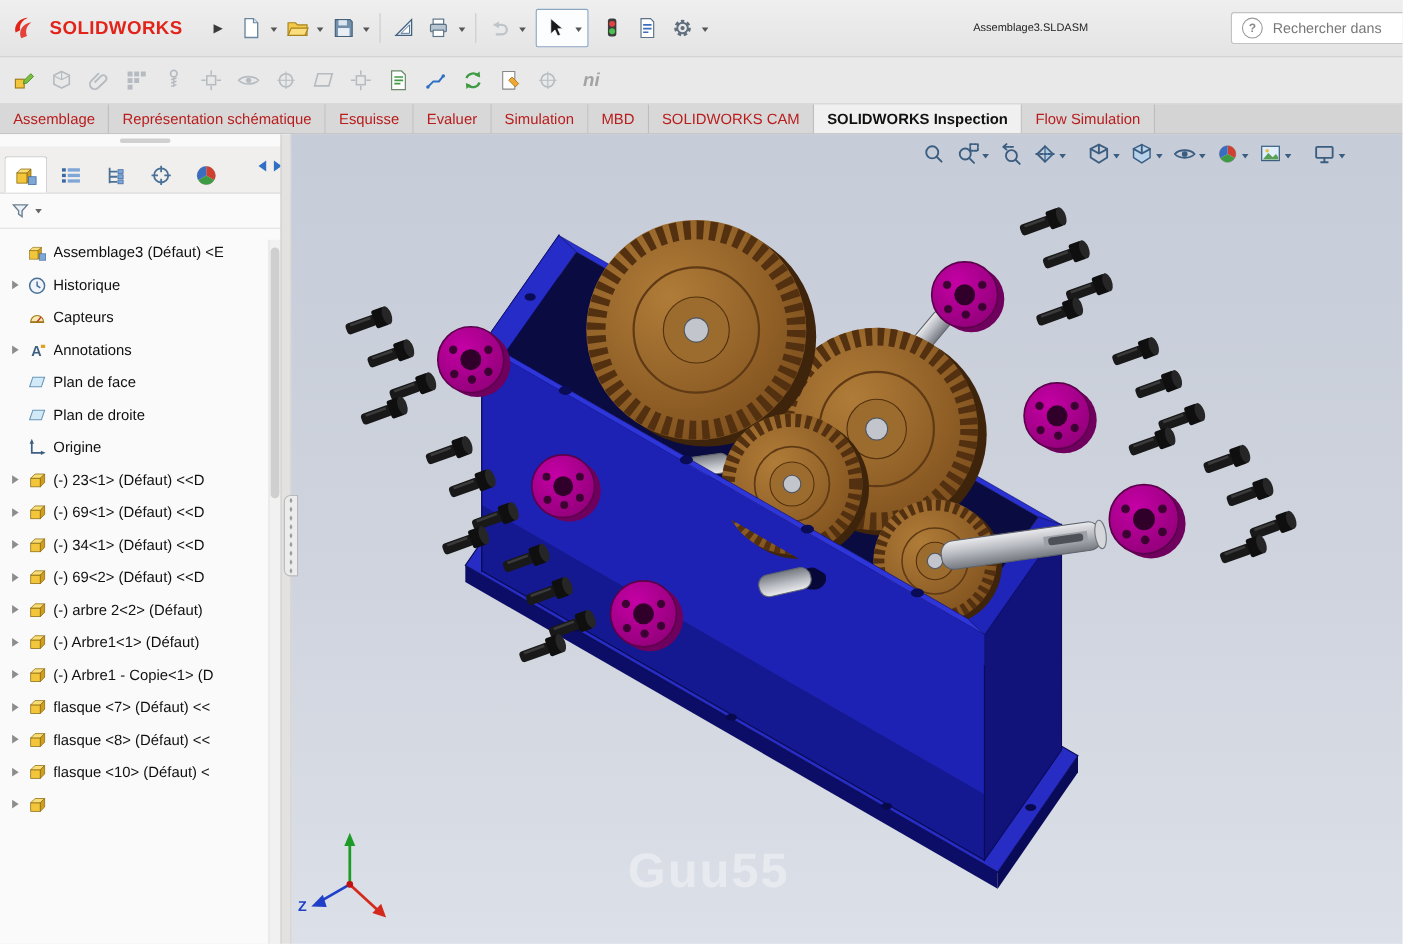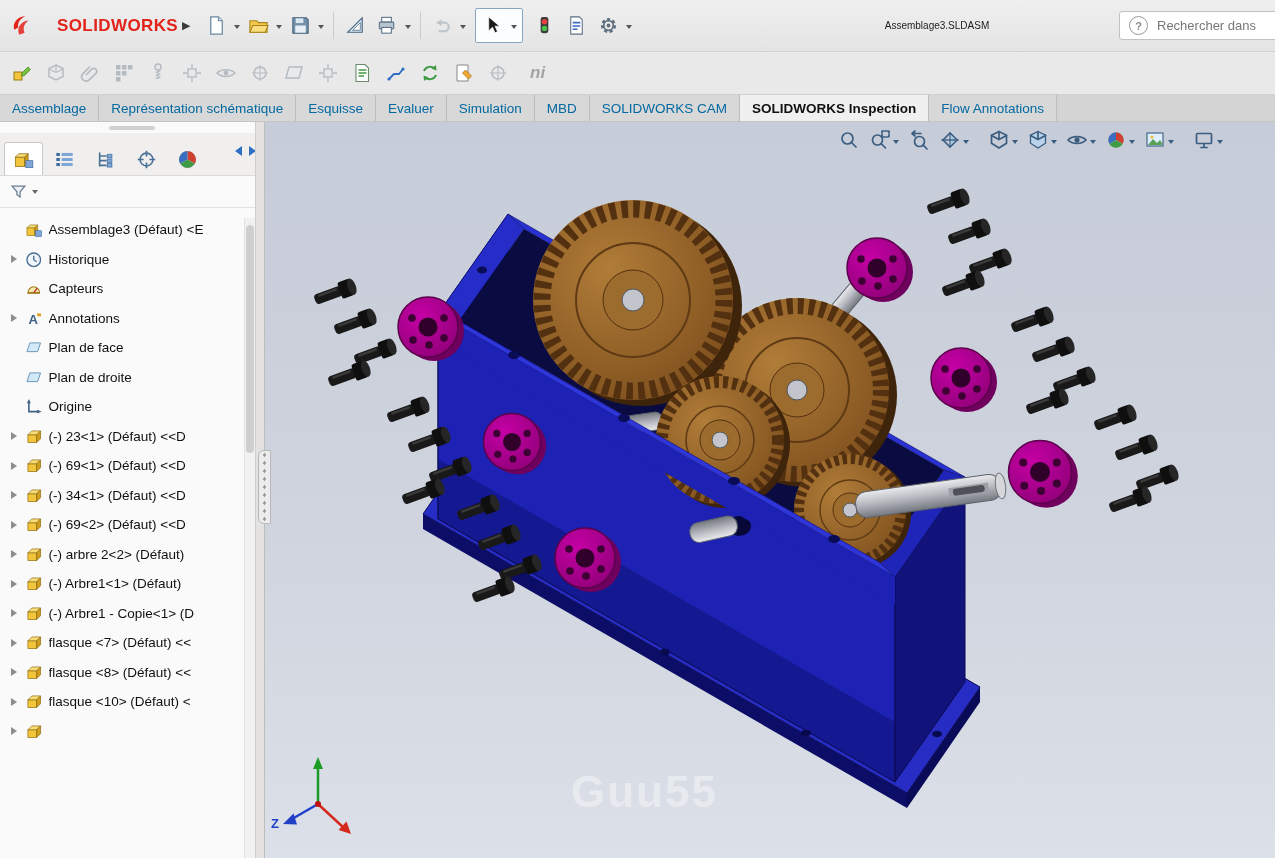--- a/index.html
+++ b/index.html
@@ -3,21 +3,21 @@
 <meta charset="utf-8">
 <style>
   html,body{margin:0;padding:0;width:1275px;height:858px;overflow:hidden;
     font-family:"Liberation Sans","DejaVu Sans",sans-serif;font-size:13px;color:#1a1a1a;
     -webkit-font-smoothing:antialiased;}
   #app{position:relative;width:1275px;height:858px;background:#e8e8e8;}
 
   
   .titlebar{position:relative;height:52px;background:linear-gradient(#efefef,#e4e4e4);
     border-bottom:1px solid #d2d2d2;display:flex;align-items:center;padding:0 0 0 10px;box-sizing:border-box;}
-  .logo{display:flex;align-items:center;gap:20px;margin-right:0;}
+  .logo{display:flex;align-items:center;gap:8px;margin-right:24px;}
   .brand{font-weight:bold;font-size:17px;color:#e2231a;letter-spacing:.4px;}
   .menu-arrow{color:#3a3a3a;font-size:11px;margin:0 10px 0 4px;}
   .tbtn{width:32px;height:32px;display:flex;align-items:center;justify-content:center;border-radius:3px;}
   .tbtn svg{width:23px;height:23px;}
   .tc{width:0;height:0;border:3.5px solid transparent;border-top:4.5px solid #555;margin:6px 3px 0 1px;}
   .tgroup{display:flex;align-items:center;}
   .vsep{width:1px;height:27px;background:#cbcbcb;margin:0 6px;}
   .selwrap{display:flex;align-items:center;height:33px;border:1px solid #8aa6c3;background:#fbfdff;
     border-radius:2px;padding:0 2px;margin:0 6px;}
   .doc-title{position:absolute;left:937px;transform:translateX(-50%);font-size:10px;color:#1c1c1c;}
@@ -33,21 +33,21 @@
   .toolbar2{height:42px;background:#e9e9e9;border-bottom:1px solid #cfcfcf;display:flex;
     align-items:center;padding-left:6px;gap:3px;}
   .t2{width:31px;height:31px;display:flex;align-items:center;justify-content:center;color:#8b97a1;}
   .t2 svg{width:22px;height:22px;}
   .t2.dis{opacity:.55;}
   .ni{font-style:italic;font-weight:bold;font-size:17px;color:#a3a3a3;margin-left:14px;}
 
   
   .tabs{height:26px;background:#d4d4d4;display:flex;align-items:stretch;border-bottom:1px solid #c4c4c4;}
   .tab{display:flex;align-items:center;padding:0 12px;border-right:1px solid #bdbdbd;
-    font-size:13.5px;color:#0369a1;background:#d8d8d8;}
+    font-size:13.5px;color:#b91c1c;background:#d8d8d8;}
   .tab.active{background:#f0f0f0;font-weight:bold;color:#111;}
 
   
   .content{display:flex;height:738px;}
   .panel{position:relative;width:265px;flex:none;background:#fafafa;border-right:1px solid #bdbdbd;
     box-sizing:border-box;overflow:hidden;}
   .grip{height:11px;position:relative;}
   .grip::after{content:"";position:absolute;left:50%;top:4px;width:46px;height:4px;margin-left:-23px;
     border-radius:2px;background:#d0d0d0;}
   .mgr-tabs{height:42px;background:#f0efee;border-bottom:1px solid #dadada;display:flex;
@@ -405,21 +405,21 @@
 
   <nav class="tabs">
     <span class="tab">Assemblage</span>
     <span class="tab">Représentation schématique</span>
     <span class="tab">Esquisse</span>
     <span class="tab">Evaluer</span>
     <span class="tab">Simulation</span>
     <span class="tab">MBD</span>
     <span class="tab">SOLIDWORKS CAM</span>
     <span class="tab active">SOLIDWORKS Inspection</span>
-    <span class="tab">Flow Annotations</span>
+    <span class="tab">Flow Simulation</span>
   </nav>
 
   <div class="content">
 
     <aside class="panel">
       <div class="grip"></div>
 
       <div class="mgr-tabs">
         <div class="mtab active">
             <svg viewBox="0 0 18 18">

